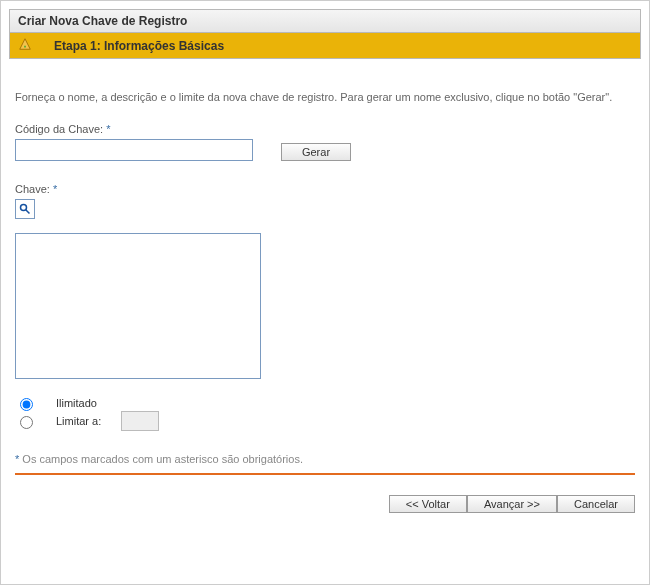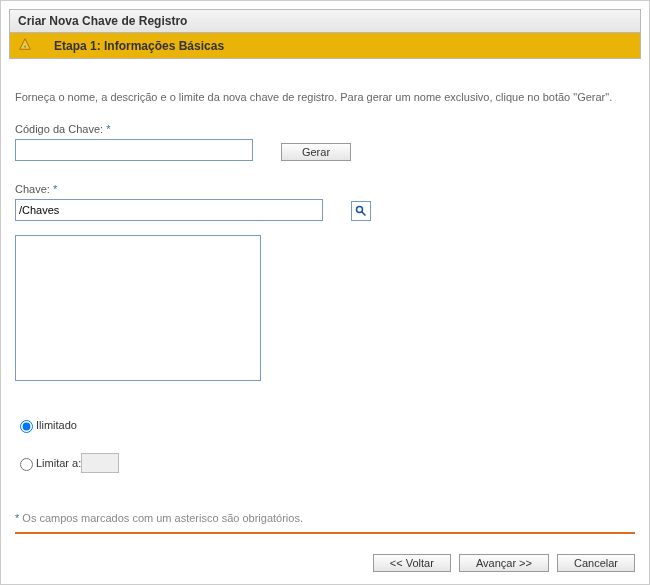--- a/index.html
+++ b/index.html
@@ -11,26 +11,26 @@
   .desc{color:#666;margin:20px 0 18px 0;line-height:16px}
   .field-label{margin:8px 0 4px 0;color:#555}
   .req{color:#3a6ea5}
   .row{display:flex;align-items:flex-end;gap:28px}
   input[type=text].code{width:230px;height:18px;border:1px solid #7a9ac0;padding:1px 3px;font-family:inherit;font-size:11px}
   input[type=text].folder{width:300px;height:18px;border:1px solid #7a9ac0;padding:1px 3px;font-family:inherit;font-size:11px}
   textarea.descbox{width:240px;height:140px;border:1px solid #7a9ac0;font-family:inherit;font-size:11px;resize:none;padding:2px}
   .btn{background:linear-gradient(#fdfdfd,#e6e6e6);border:1px solid #9a9a9a;padding:2px 16px;font-family:inherit;font-size:11px;color:#333;cursor:pointer;min-width:70px}
   .iconbtn{width:18px;height:18px;border:1px solid #7a9ac0;background:#fff;display:inline-flex;align-items:center;justify-content:center;cursor:pointer}
   .iconbtn svg{width:12px;height:12px}
-  .radio-row{display:flex;align-items:center;gap:0;margin:20px 0}
+  .radio-row{display:flex;align-items:center;gap:20px;margin:0 0}
   input[type=text].limit{width:30px;height:16px;border:1px solid #bbb;background:#eee;padding:1px 3px;font-family:inherit;font-size:11px}
-  .footnote{color:#3a6ea5;margin:39px 0 8px 0}
+  .footnote{color:#3a6ea5;margin:22px 0 8px 0}
   .footnote .txt{color:#888}
   .hr{height:2px;background:#e36b1f;margin:0 0 10px 0}
-  .actions{display:flex;justify-content:flex-end;gap:8px;padding:0 14px 12px 0}
+  .actions{display:flex;justify-content:flex-end;padding:0 14px 12px 0}
   .spacer{height:14px}
   .step-icon svg{width:14px;height:14px}
 </style>
 </head>
 <body>
 
 <div class="wrap">
 
   <div class="panel">
     <div class="panel-title">Criar Nova Chave de Registro</div>
@@ -58,21 +58,20 @@
       <button class="btn">Gerar</button>
     </div>
 
     <div class="spacer"></div>
 
     <div class="field-label">
       <span>Chave:</span>
       <span class="req">*</span>
     </div>
     <div class="row">
-      <input type="text" class="folder" value="/Chaves" style="">
       <span class="iconbtn">
         <svg viewBox="0 0 16 16">
           <circle cx="6" cy="6" r="4" fill="none" stroke="#1551a0" stroke-width="2"></circle>
           <line x1="9" y1="9" x2="14" y2="14" stroke="#1551a0" stroke-width="2"></line>
         </svg>
       </span>
     </div>
 
     <div class="spacer"></div>
 

